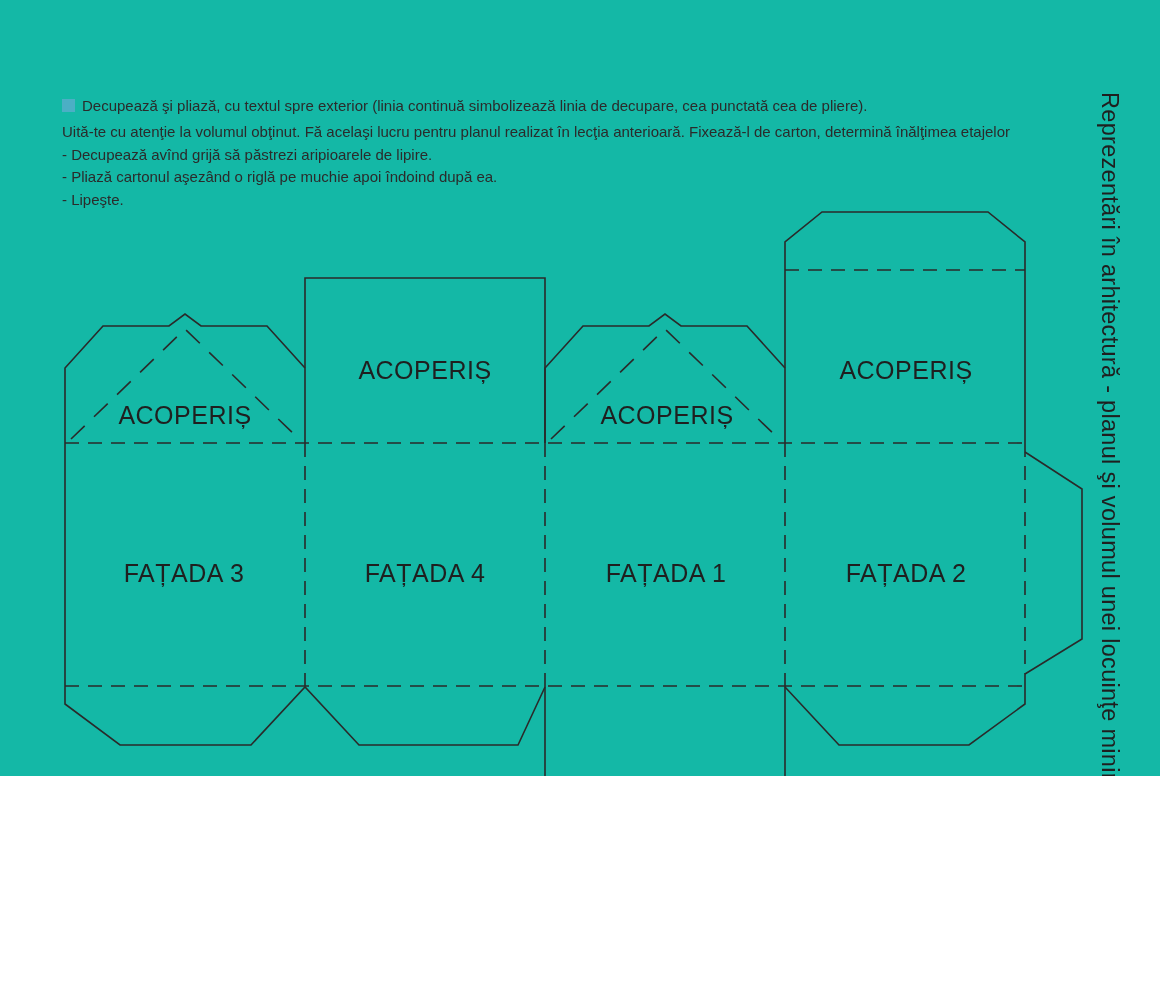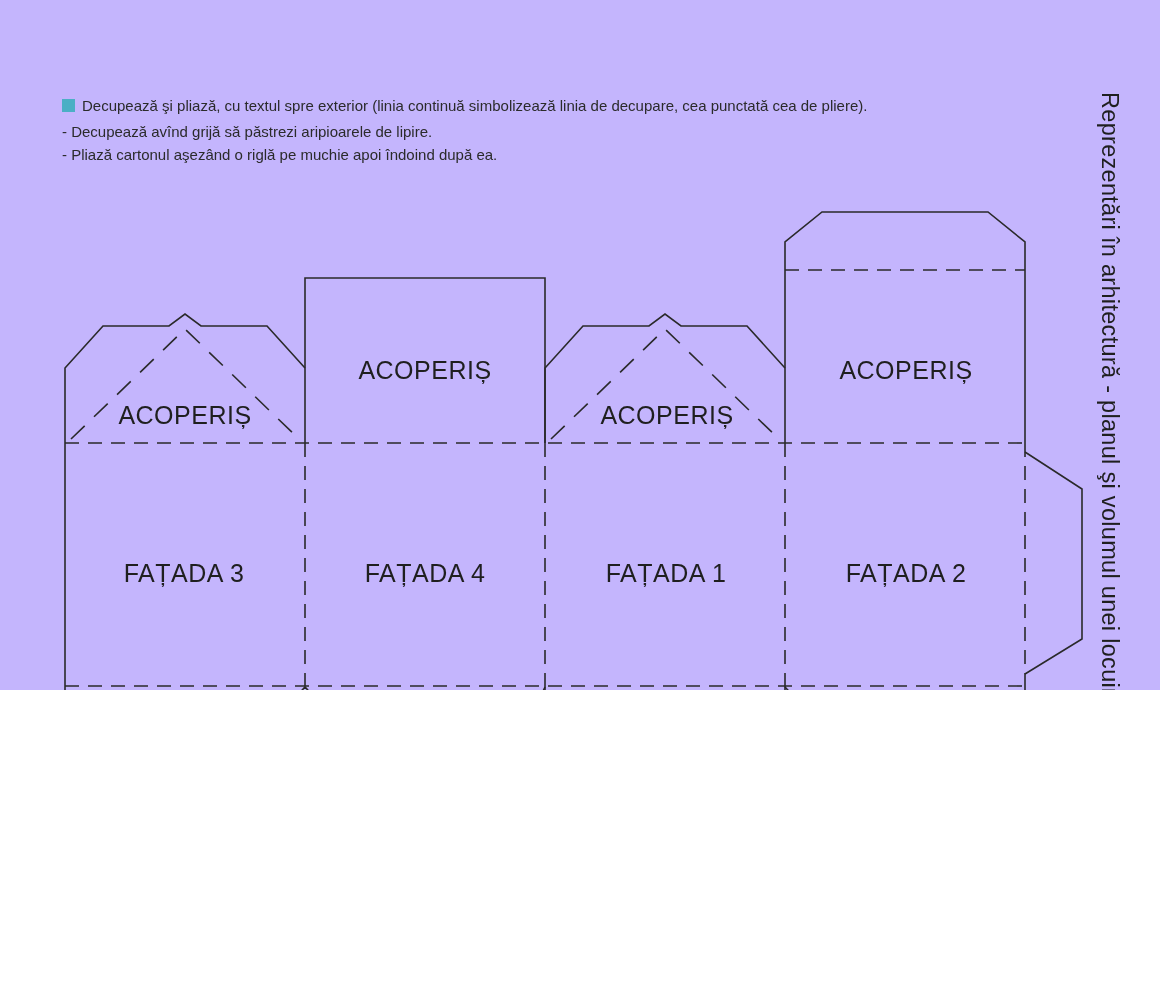--- a/index.html
+++ b/index.html
@@ -1,17 +1,17 @@
 <!DOCTYPE html>
 <html><head>
 <meta charset="utf-8">
 <style>
   html,body{margin:0;padding:0;background:#ffffff;}
   .page{
-    position:relative;width:1160px;height:690px;background:#c4b5fd;
+    position:relative;width:1160px;height:776px;background:#14b8a6;
     font-family:"Liberation Sans","DejaVu Sans",sans-serif;color:#262626;overflow:hidden;
   }
   .instructions{
     position:absolute;left:62px;top:95px;width:1015px;
     font-size:15px;line-height:22.4px;white-space:nowrap;color:#2b2b2b;
   }
   .instructions .first-line{margin-bottom:4px;}
   .bullet{
     display:inline-block;width:13px;height:13px;background:#4bafc5;
     margin-right:7px;vertical-align:-1px;
@@ -37,22 +37,24 @@
 </style>
 </head>
 <body>
 
 <div class="page">
 
   <div class="instructions">
     <div class="first-line">
       <span class="bullet"></span><span>Decupează şi pliază, cu textul spre exterior (linia continuă simbolizează linia de decupare, cea punctată cea de pliere).</span>
     </div>
+    <div>Uită-te cu atenţie la volumul obţinut. Fă acelaşi lucru pentru planul realizat în lecţia anterioară. Fixează-l de carton, determină înălţimea etajelor</div>
     <div>- Decupează avînd grijă să păstrezi aripioarele de lipire.</div>
     <div>- Pliază cartonul aşezând o riglă pe muchie apoi îndoind după ea.</div>
+    <div>- Lipeşte.</div>
   </div>
 
   <svg class="diagram" width="1160" height="983" viewBox="0 0 1160 983">
 
     <path class="cut" d="M 65,686 L 65,368 L 103,326 L 169,326 L 185,314 L 201,326 L 267,326 L 305,368"></path>
     <path class="cut" d="M 305,443 L 305,278 L 545,278 L 545,443"></path>
     <path class="cut" d="M 545,443 L 545,368 L 583,326 L 649,326 L 665,314 L 681,326 L 747,326 L 785,368"></path>
     <path class="cut" d="M 785,443 L 785,242 L 822,212 L 988,212 L 1025,242 L 1025,443"></path>
     <path class="cut" d="M 1025,452 L 1082,489 L 1082,639 L 1025,674"></path>
     <path class="cut" d="M 65,686 L 65,704 L 120,745 L 251,745 L 305,687 L 359,745 L 518,745 L 545,687"></path>

